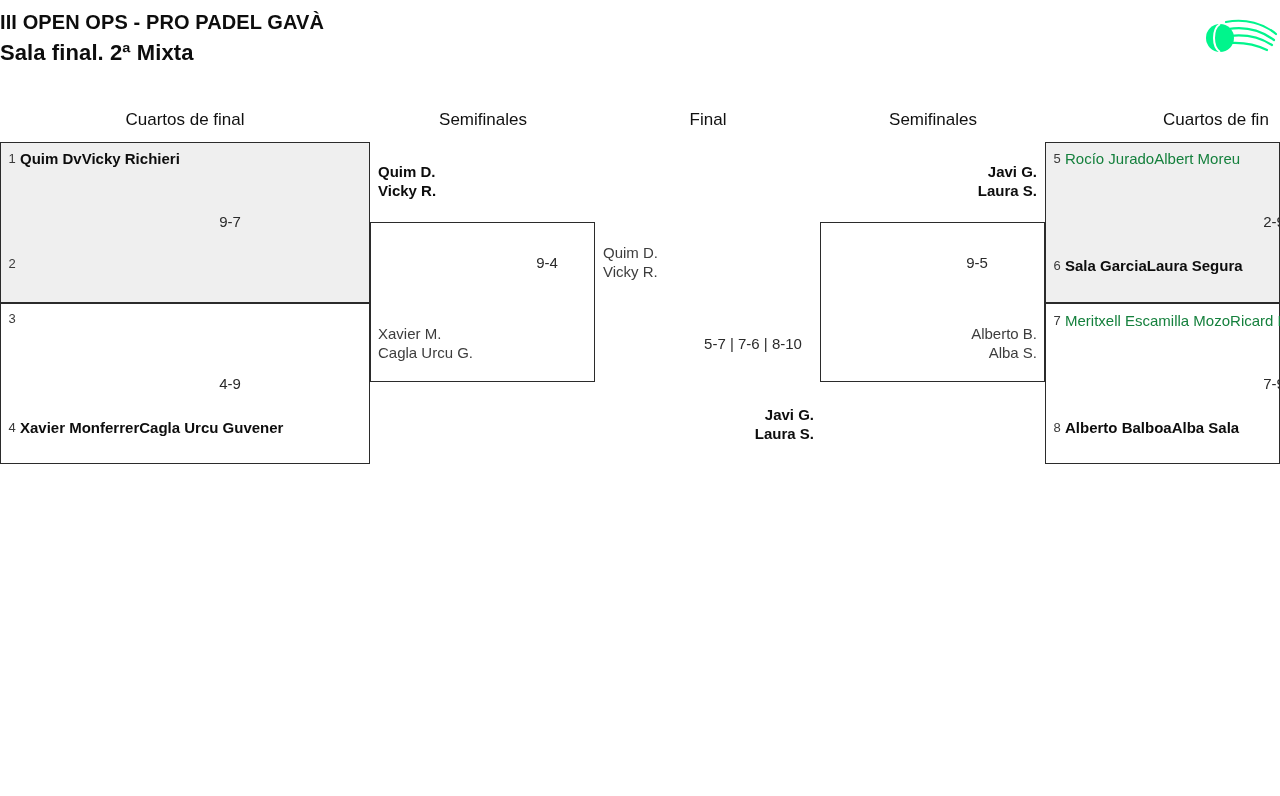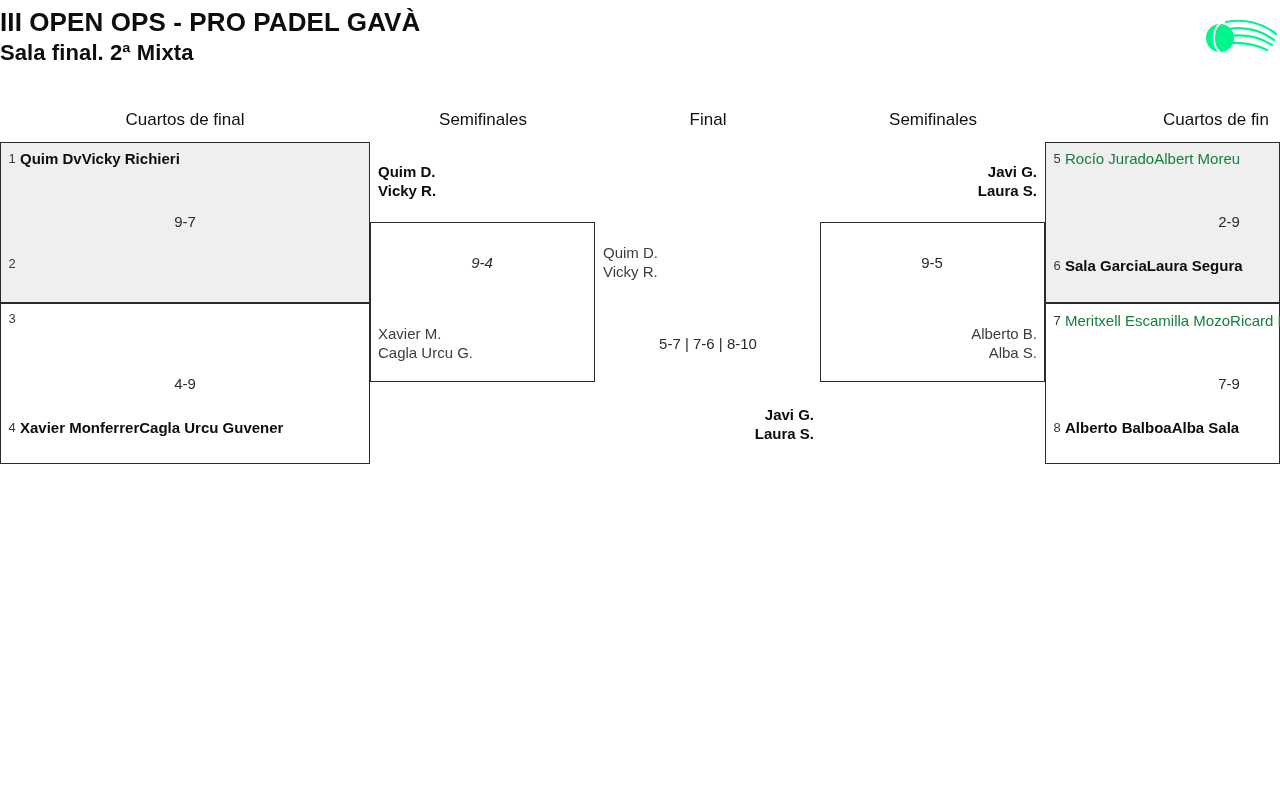--- a/index.html
+++ b/index.html
@@ -9,21 +9,21 @@
     background: #ffffff;
     font-family: "Liberation Sans", sans-serif;
     color: #111111;
     overflow: hidden;
   }
   #stage { position: relative; width: 1280px; height: 796px; }
 
   
   .title-block { position: absolute; left: 0; top: 6px; }
   .title-line1 {
-    font-size: 26px; font-weight: bold; letter-spacing: .1px;
+    font-size: 20px; font-weight: bold; letter-spacing: .1px;
     line-height: 32px; color: #0d0d0d; white-space: nowrap;
   }
   .title-line2 {
     font-size: 22px; font-weight: bold; letter-spacing: .1px;
     line-height: 30px; color: #0d0d0d; white-space: nowrap;
   }
 
   .logo { position: absolute; left: 1200px; top: 14px; width: 78px; height: 46px; }
 
   
@@ -60,21 +60,21 @@
   .nameblock span { font-size: 15px; line-height: 19px; white-space: nowrap; }
   .nameblock.winner span { font-weight: bold; color: #0d0d0d; }
   .nameblock.loser  span { font-weight: normal; color: #3d3d3d; }
   .nameblock.right { align-items: flex-end; text-align: right; }
 
   
   .score {
     position: absolute; font-size: 15px; line-height: 19px;
     color: #2b2b2b; white-space: nowrap;
   }
-  .score.center { transform: translateX(-50%); }
+  .score.center { transform: translateX(-50%); margin-left: 45px; }
 </style>
 </head>
 <body>
 
 <div id="stage">
 
   <div class="title-block">
     <div class="title-line1">III OPEN OPS - PRO PADEL GAVÀ</div>
     <div class="title-line2">Sala final. 2ª Mixta</div>
   </div>
@@ -135,21 +135,21 @@
   <div class="nameblock winner" style="left:378px; top:162px;">
     <span>Quim D.</span>
     <span>Vicky R.</span>
   </div>
 
   <div class="nameblock loser" style="left:378px; top:324px;">
     <span>Xavier M.</span>
     <span>Cagla Urcu G.</span>
   </div>
 
-  <div class="score center" style="left:482px; top:253px;font-style:italic;">9-4</div>
+  <div class="score center" style="left:502px; top:253px;">9-4</div>
 
   <div class="nameblock loser" style="left:603px; top:243px;">
     <span>Quim D.</span>
     <span>Vicky R.</span>
   </div>
 
   <div class="score center" style="left:708px; top:334px;">5-7 | 7-6 | 8-10</div>
 
   <div class="nameblock winner right" style="left:654px; top:405px; width:160px;">
     <span>Javi G.</span>

